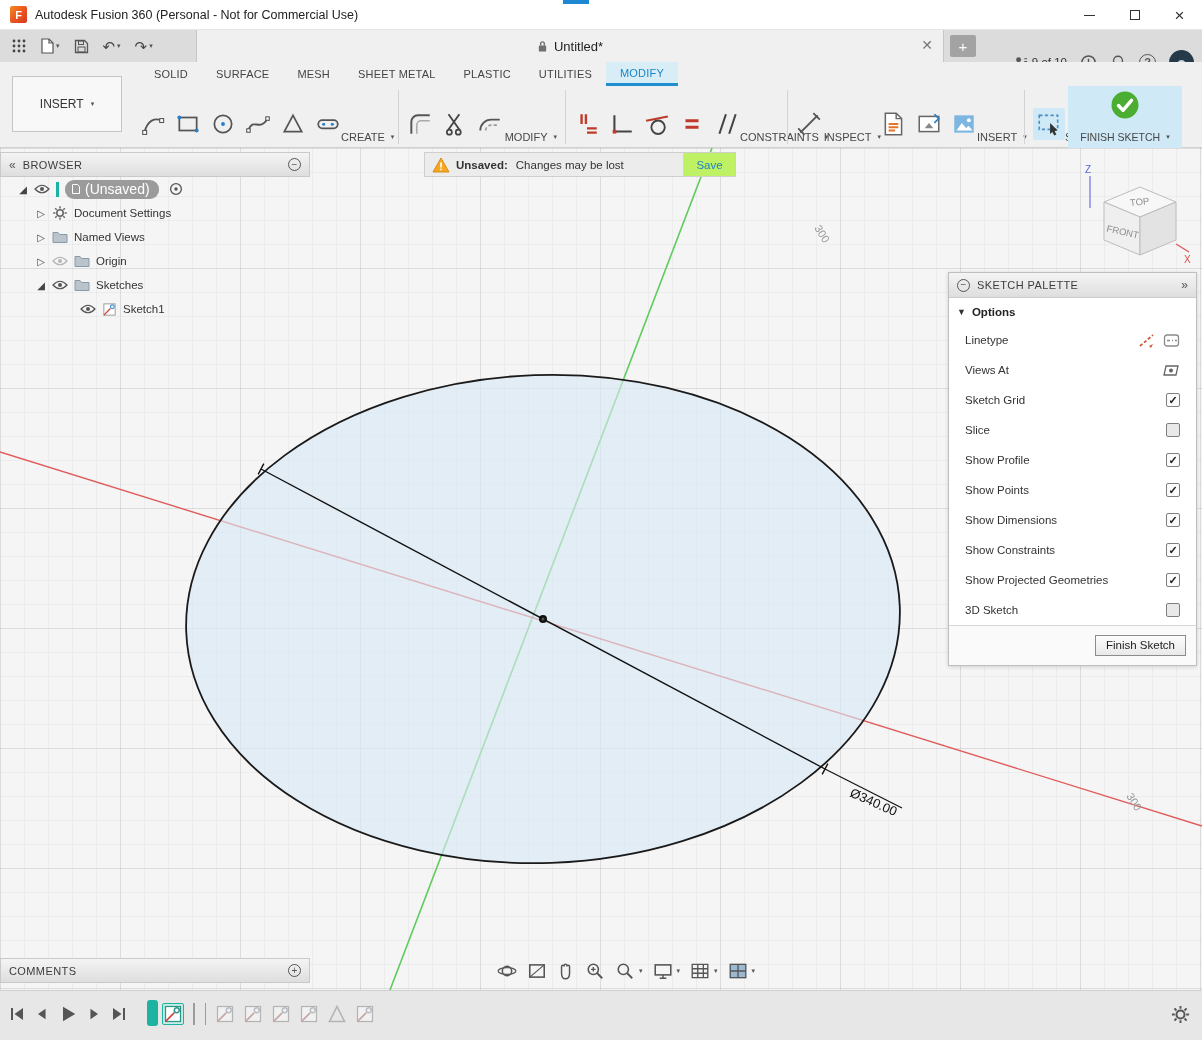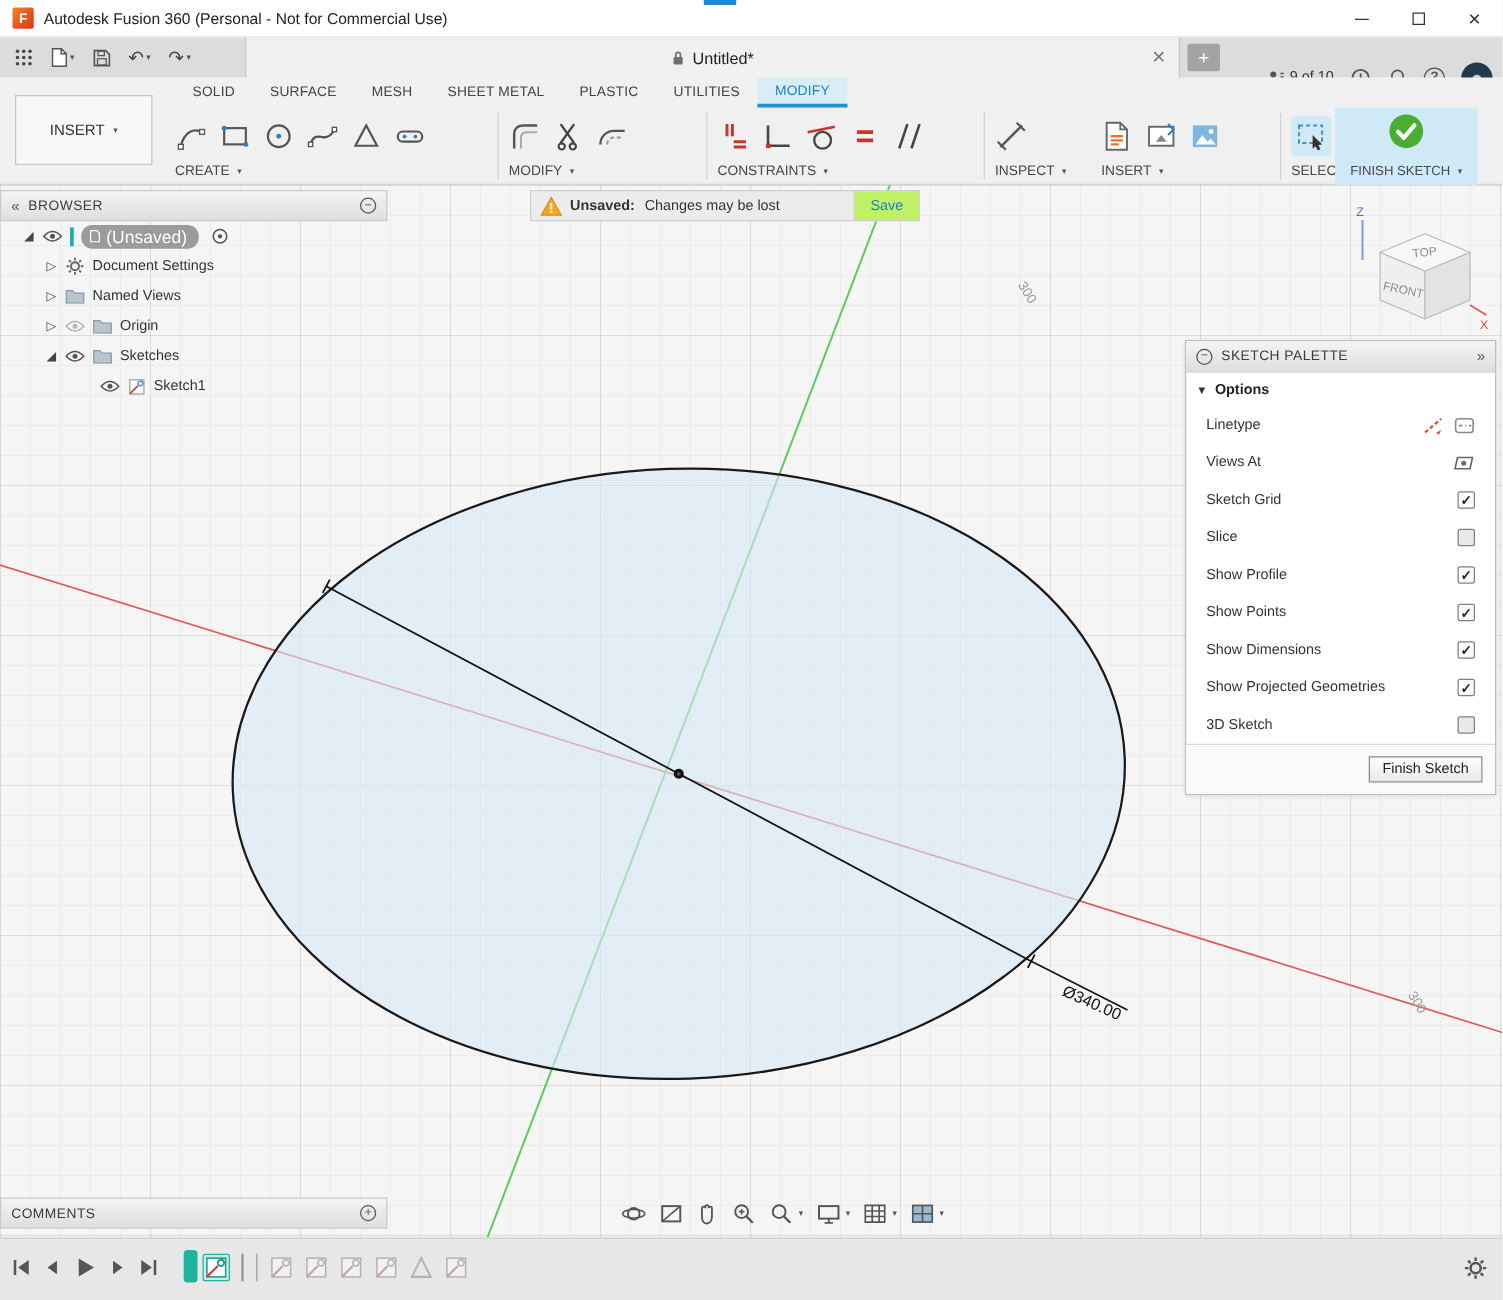--- a/index.html
+++ b/index.html
@@ -33,21 +33,21 @@
   .q-circle { width:17px; height:17px; border:1.6px solid #555; border-radius:50%; color:#555; font-size:11px; font-weight:bold; display:flex; align-items:center; justify-content:center; }
   .avatar { width:25px; height:25px; border-radius:50%; background:#24394a; display:flex; align-items:flex-end; justify-content:center; overflow:hidden; }
 
   
   .ribbon { height:86px; background:#f0f0f0; border-bottom:1px solid #d2d2d2; position:relative; }
   .ribbon-tabs { display:flex; padding-left:140px; height:24px; }
   .rtab { padding:0 14px; font-size:11px; color:#444; display:flex; align-items:center; letter-spacing:.2px; }
   .rtab.active { background:#d9edf7; color:#1a85c7; border-bottom:3px solid #1f8fd0; }
   .design-box { position:absolute; left:12px; top:14px; width:110px; height:56px; background:#f8f8f8; border:1px solid #c5c5c5; display:flex; align-items:center; justify-content:center; font-size:12px; color:#333; gap:5px; }
   .tools { position:absolute; left:140px; top:24px; height:62px; display:flex; }
-  .tgroup { display:flex; flex-direction:column; align-items:flex-start; justify-content:space-between; padding:4px 0 5px 0; }
+  .tgroup { display:flex; flex-direction:row; align-items:flex-end; justify-content:space-between; padding:4px 0 5px 0; }
   .ticons { display:flex; align-items:center; gap:9px; height:38px; }
   .tlabel { font-size:11px; color:#474747; display:flex; align-items:center; gap:4px; }
   .vsep { width:1px; background:#d3d3d3; margin:4px 8px; }
   .tool-ic { display:flex; align-items:center; justify-content:center; }
   .select-bg { background:#cfe9f6; padding:3px; border-radius:2px; }
   .finish-block { position:absolute; left:1068px; top:24px; width:114px; height:62px; background:#cfe9f6; display:flex; flex-direction:column; align-items:center; justify-content:space-between; padding:3px 0 5px 0; }
   .finish-block .tlabel { font-size:10.5px; }
 
   
   .canvas { position:absolute; left:0; top:148px; width:1202px; height:842px;
@@ -597,20 +597,26 @@
           <span class="sp-check checked"></span>
         </span>
     </div>
     <div class="sp-row">
       <span>Show Dimensions</span>
       <span class="sp-ctrl">
           <span class="sp-check checked"></span>
         </span>
     </div>
     <div class="sp-row">
+      <span>Show Constraints</span>
+      <span class="sp-ctrl">
+          <span class="sp-check checked"></span>
+        </span>
+    </div>
+    <div class="sp-row">
       <span>Show Projected Geometries</span>
       <span class="sp-ctrl">
           <span class="sp-check checked"></span>
         </span>
     </div>
     <div class="sp-row">
       <span>3D Sketch</span>
       <span class="sp-ctrl">
           <span class="sp-check"></span>
         </span>

